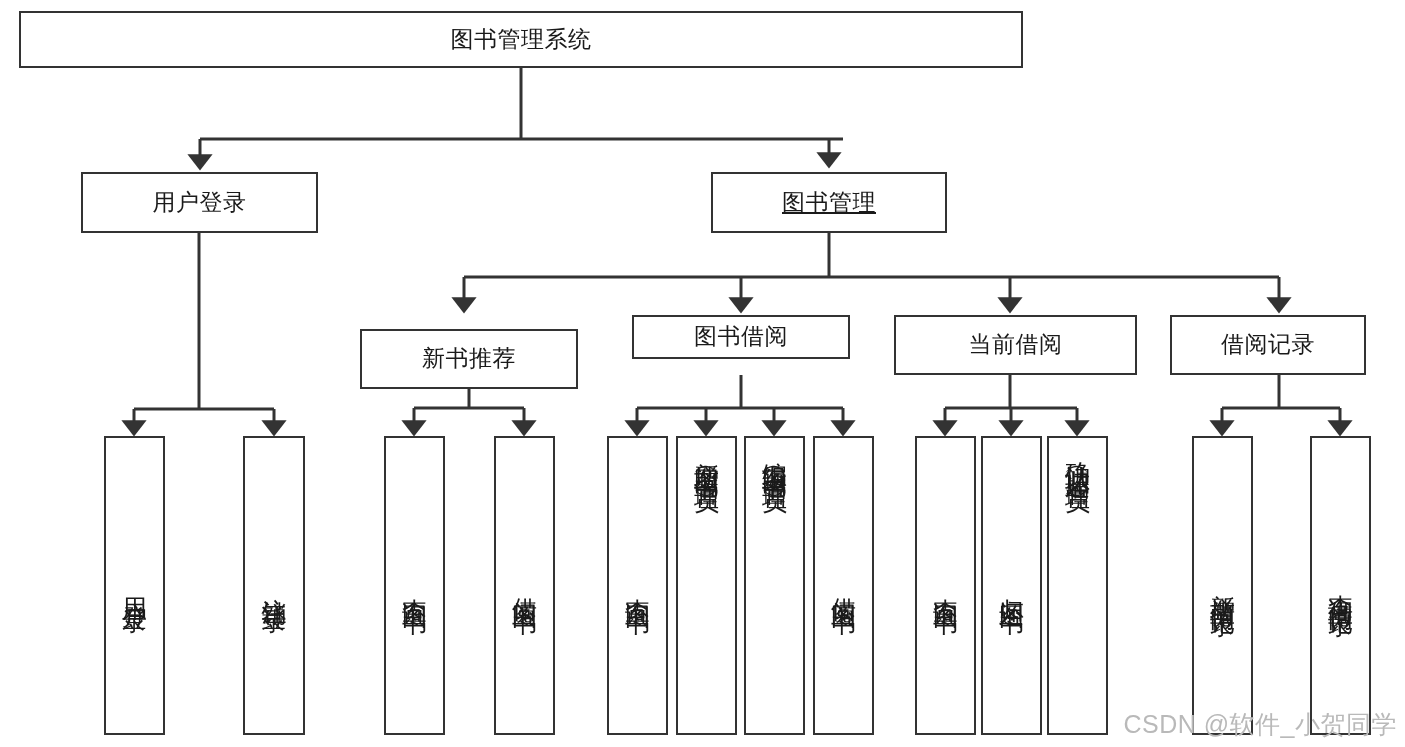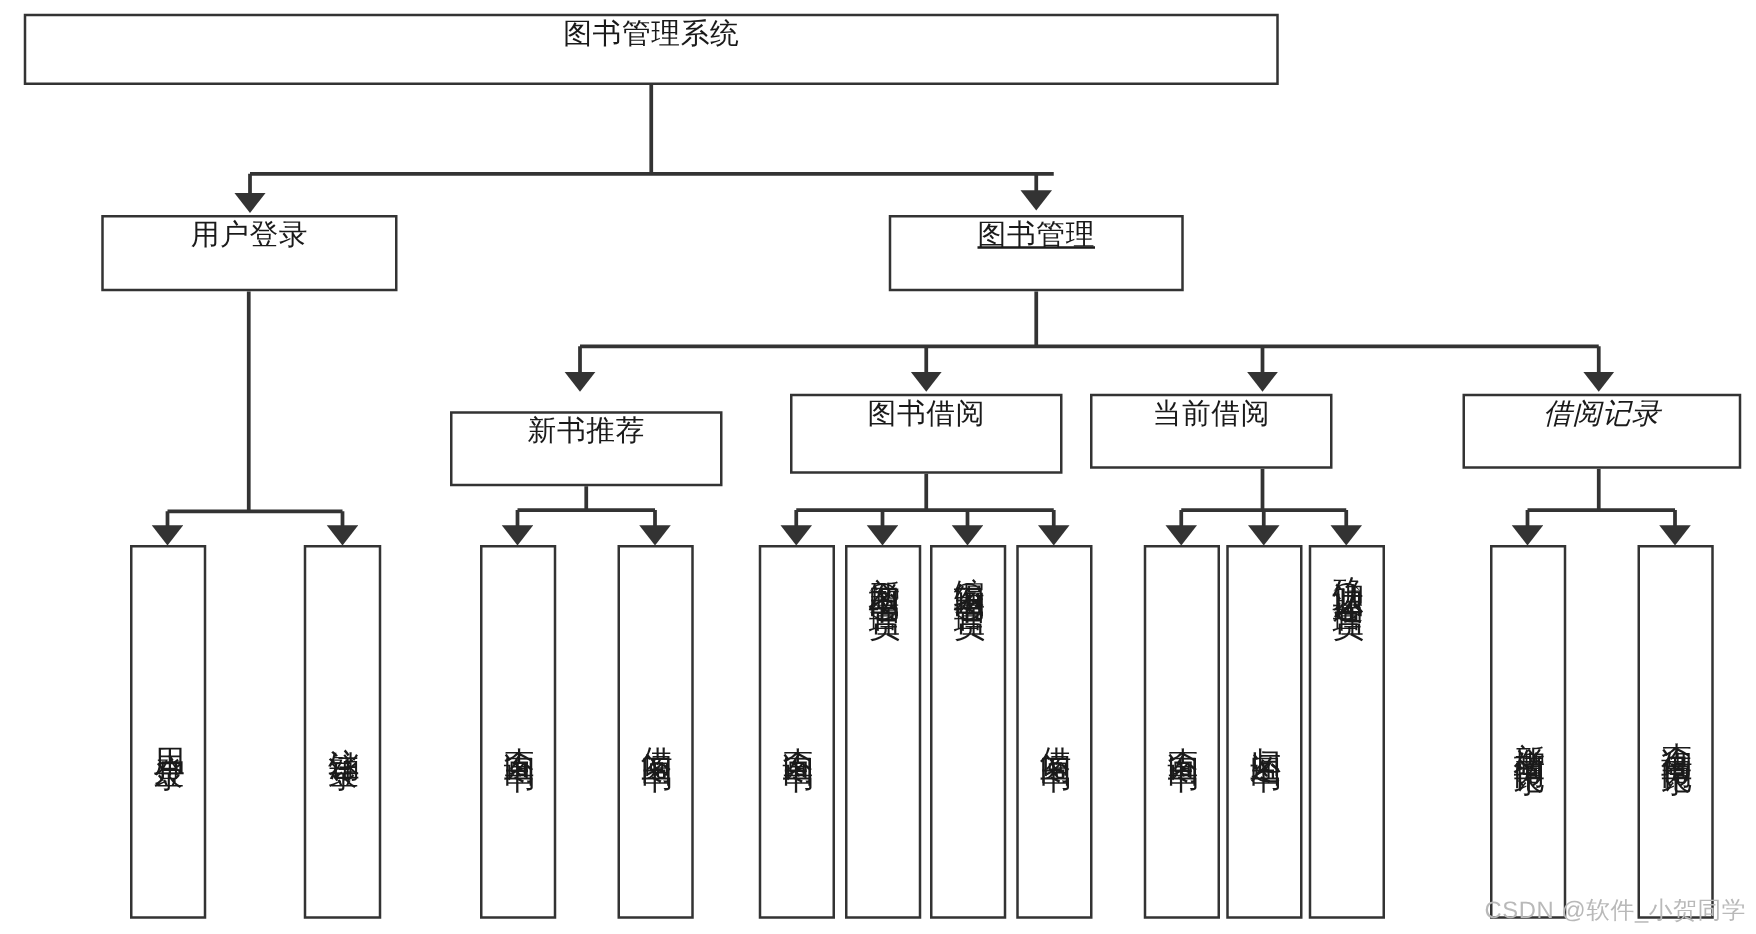--- a/index.html
+++ b/index.html
@@ -24,20 +24,21 @@
     width: 1405px;
     height: 747px;
     pointer-events: none;
   }
   .node {
     position: absolute;
     box-sizing: border-box;
     border: 2.5px solid #333333;
     background: #ffffff;
     display: flex;
+    align-items: center;
     justify-content: center;
     color: #1a1a1a;
   }
   .node .lbl {
     display: block;
     text-align: center;
     line-height: 1.18;
     letter-spacing: 0.5px;
   }
   .node.horiz .lbl {
@@ -60,21 +61,21 @@
     white-space: nowrap;
   }
   .node.vert.mid {
     align-items: center;
     padding-top: 0;
   }
   #watermark {
     position: absolute;
     right: 8px;
     bottom: 6px;
-    font-size: 19px;
+    font-size: 25px;
     color: #b9b9b9;
     white-space: nowrap;
     letter-spacing: 0.5px;
   }
 </style>
 </head>
 <body>
 
 <div id="canvas">
 
@@ -136,27 +137,27 @@
   <div class="node horiz" style="left:81px; top:172px; width:237px; height:61px;">
     <span class="lbl">用户登录</span>
   </div>
   <div class="node horiz" style="left:711px; top:172px; width:236px; height:61px;text-decoration:underline;">
     <span class="lbl">图书管理</span>
   </div>
 
   <div class="node horiz" style="left:360px; top:329px; width:218px; height:60px;">
     <span class="lbl">新书推荐</span>
   </div>
-  <div class="node horiz" style="left:632px; top:315px; width:218px; height:64px;">
+  <div class="node horiz" style="left:632px; top:315px; width:218px; height:44px;">
     <span class="lbl">图书借阅</span>
   </div>
-  <div class="node horiz" style="left:872px; top:315px; width:194px; height:60px;">
+  <div class="node horiz" style="left:894px; top:315px; width:243px; height:60px;">
     <span class="lbl">当前借阅</span>
   </div>
-  <div class="node horiz" style="left:1170px; top:315px; width:223px; height:60px;font-style:italic;">
+  <div class="node horiz" style="left:1170px; top:315px; width:196px; height:60px;">
     <span class="lbl">借阅记录</span>
   </div>
 
   <div class="node vert mid" style="left:104px; top:436px; width:61px; height:299px;">
     <span class="lbl">用户登录</span>
   </div>
   <div class="node vert mid" style="left:243px; top:436px; width:62px; height:299px;">
     <span class="lbl">注销登录</span>
   </div>
 

